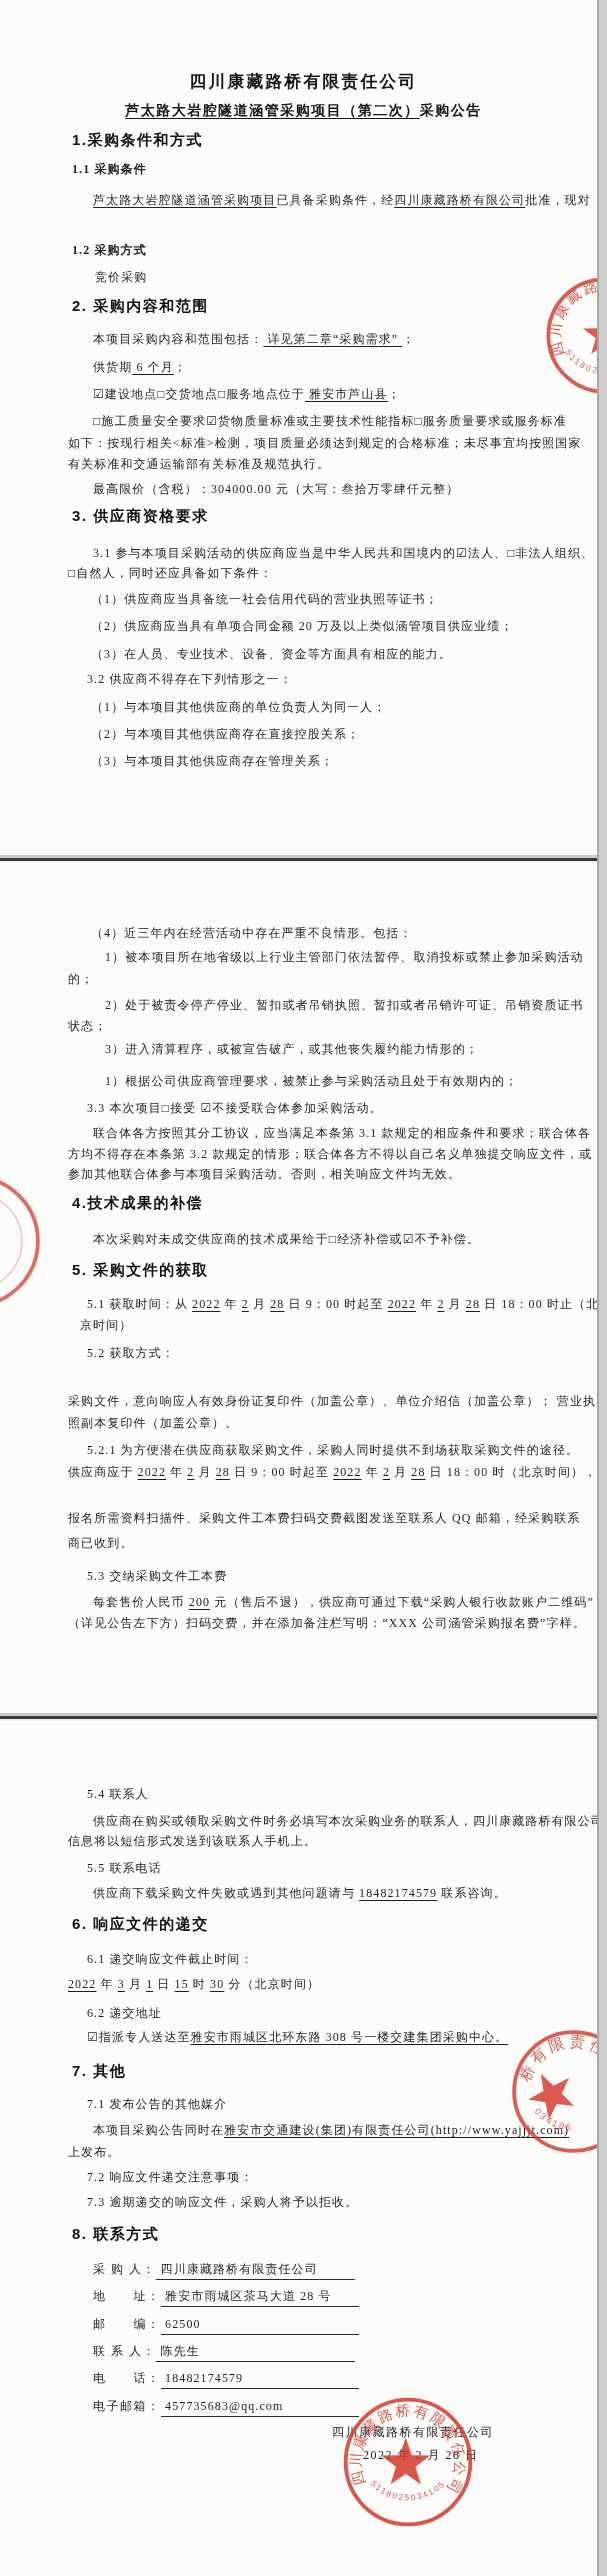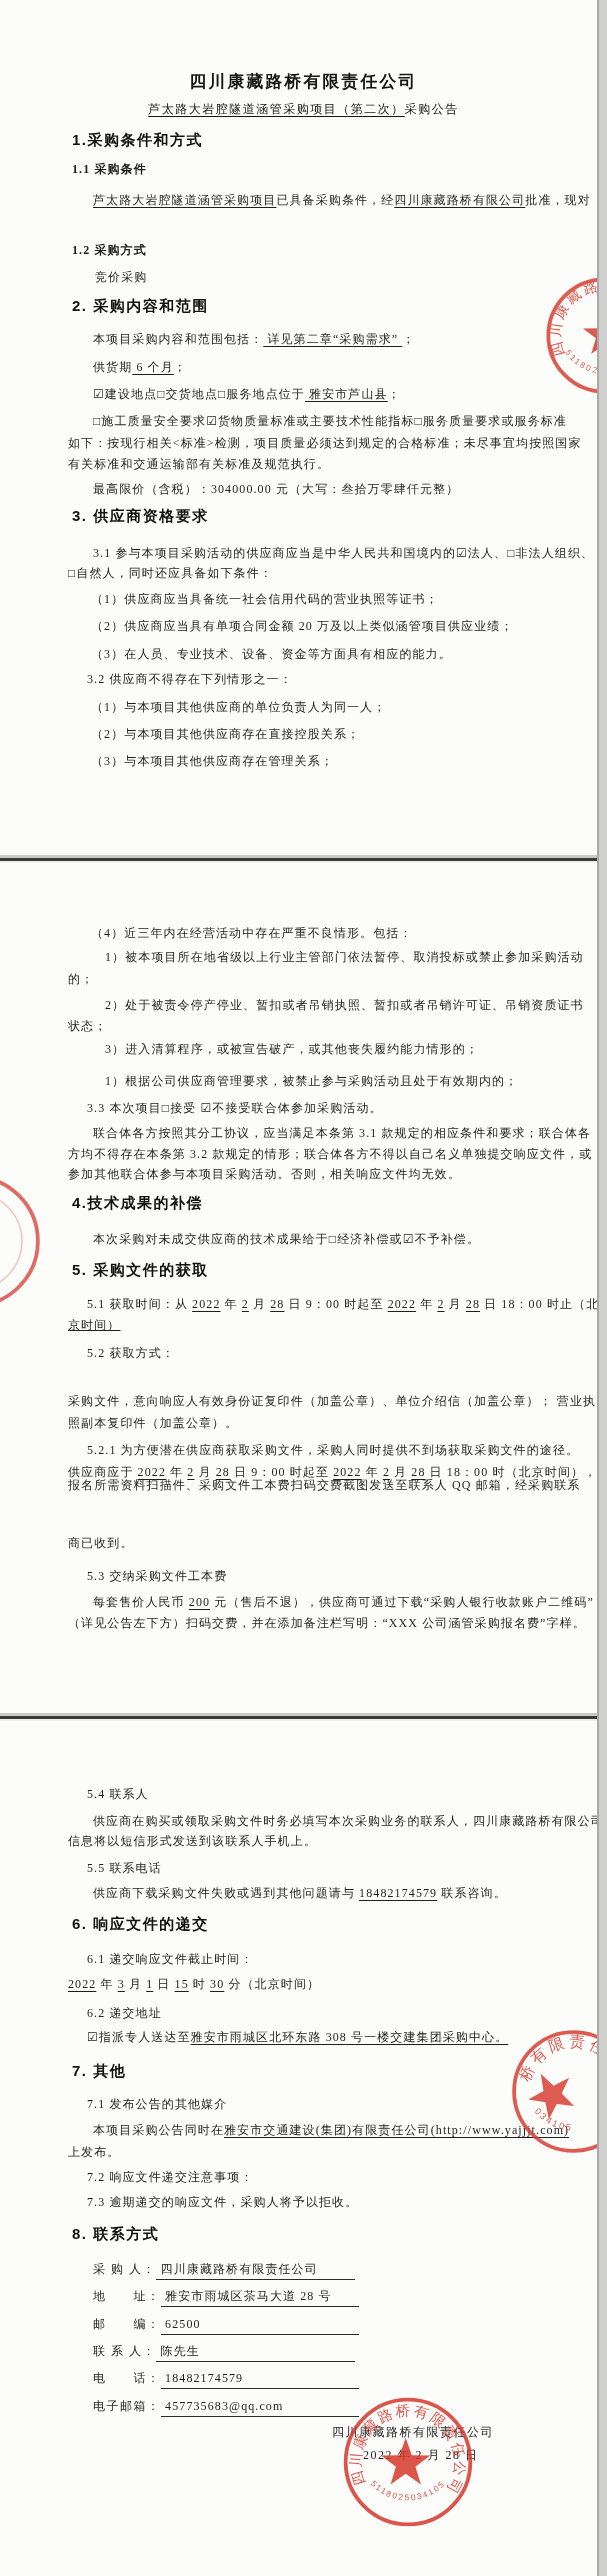--- a/index.html
+++ b/index.html
@@ -8,21 +8,21 @@
   #page1{top:0;height:858px;}
   #page2{top:863px;height:853px;}
   #page3{top:1721px;height:855px;}
   .page-sep{position:absolute;left:0;width:607px;background:#3a3a3a;height:3px;z-index:5;}
   .sep-shade{position:absolute;left:0;width:607px;background:#c9c9c9;height:3px;z-index:5;}
   .edge-line{position:absolute;left:597px;top:0;width:2.3px;height:2576px;background:#a8a8a8;z-index:6;}
   .edge-strip{position:absolute;left:599px;top:0;width:8.3px;height:2576px;background:#cfcfcd;z-index:6;}
   .ln{position:absolute;white-space:nowrap;font-size:12px;line-height:1.25;color:#1f1f1f;letter-spacing:1.1px;}
   .center{left:0;width:607px;text-align:center;}
   .t1{font-size:16.7px;font-weight:bold;font-family:"Liberation Sans","DejaVu Sans",sans-serif;letter-spacing:2.3px;color:#151515;}
-  .t2{font-size:12px;font-weight:normal;font-family:"Liberation Sans","DejaVu Sans",sans-serif;letter-spacing:1.5px;color:#151515;}
+  .t2{font-size:14px;font-weight:bold;font-family:"Liberation Sans","DejaVu Sans",sans-serif;letter-spacing:1.5px;color:#151515;}
   .h{font-size:15px;font-weight:bold;font-family:"Liberation Sans","DejaVu Sans",sans-serif;letter-spacing:1.5px;color:#121212;}
   .sb{font-weight:600;}
   .u, span.u{text-decoration:underline;text-underline-offset:3px;}
   .ct-label{letter-spacing:1.5px;}
   .ct-val{display:inline-block;min-width:191px;border-bottom:1.1px solid #2a2a2a;padding:0 3px 1.5px 4.6px;text-decoration:none;}
   .stamp{position:absolute;z-index:4;opacity:.82;}
   .sig{font-size:12px;letter-spacing:1.5px;color:#222;}
 </style>
 </head>
 <body>
@@ -81,27 +81,27 @@
   <div class="ln" style="top:238px;left:87px;">3.3 本次项目□接受 ☑不接受联合体参加采购活动。</div>
   <div class="ln" style="top:263px;left:93px;">联合体各方按照其分工协议，应当满足本条第 3.1 款规定的相应条件和要求；联合体各</div>
   <div class="ln" style="top:284px;left:68px;">方均不得存在本条第 3.2 款规定的情形；联合体各方不得以自己名义单独提交响应文件，或</div>
   <div class="ln" style="top:304px;left:68px;">参加其他联合体参与本项目采购活动。否则，相关响应文件均无效。</div>
 
   <div class="ln h" style="top:331px;left:72px;">4.技术成果的补偿</div>
   <div class="ln" style="top:369px;left:93px;">本次采购对未成交供应商的技术成果给于□经济补偿或☑不予补偿。</div>
 
   <div class="ln h" style="top:398px;left:72px;">5. 采购文件的获取</div>
   <div class="ln" style="top:434px;left:87px;"><span>5.1 获取时间：从 </span><span class="u">2022</span><span> 年 </span><span class="u">2</span><span> 月 </span><span class="u">28</span><span> 日 9：00 时起至 </span><span class="u">2022</span><span> 年 </span><span class="u">2</span><span> 月 </span><span class="u">28</span><span> 日 18：00 时止（北</span></div>
-  <div class="ln" style="top:455px;left:68px;text-decoration:underline;">京时间）</div>
+  <div class="ln" style="top:455px;left:80px;">京时间）</div>
   <div class="ln" style="top:483px;left:87px;">5.2 获取方式：</div>
   <div class="ln" style="top:531px;left:68px;">采购文件，意向响应人有效身份证复印件（加盖公章）、单位介绍信（加盖公章）； 营业执</div>
   <div class="ln" style="top:553px;left:68px;">照副本复印件（加盖公章）。</div>
   <div class="ln" style="top:580px;left:87px;">5.2.1 为方便潜在供应商获取采购文件，采购人同时提供不到场获取采购文件的途径。</div>
   <div class="ln" style="top:602px;left:68px;"><span>供应商应于 </span><span class="u">2022</span><span> 年 </span><span class="u">2</span><span> 月 </span><span class="u">28</span><span> 日 9：00 时起至 </span><span class="u">2022</span><span> 年 </span><span class="u">2</span><span> 月 </span><span class="u">28</span><span> 日 18：00 时（北京时间），将</span></div>
-  <div class="ln" style="top:615px;left:68px;">报名所需资料扫描件、采购文件工本费扫码交费截图发送至联系人 QQ 邮箱，经采购联系</div>
+  <div class="ln" style="top:648px;left:68px;">报名所需资料扫描件、采购文件工本费扫码交费截图发送至联系人 QQ 邮箱，经采购联系</div>
   <div class="ln" style="top:673px;left:68px;">商已收到。</div>
   <div class="ln" style="top:706px;left:87px;">5.3 交纳采购文件工本费</div>
   <div class="ln" style="top:732px;left:93px;"><span>每套售价人民币 </span><span class="u">200</span><span> 元（售后不退），供应商可通过下载“采购人银行收款账户二维码”</span></div>
   <div class="ln" style="top:753px;left:68px;">（详见公告左下方）扫码交费，并在添加备注栏写明：“XXX 公司涵管采购报名费”字样。</div>
 
   <svg class="stamp" style="left:0;top:306px;" width="53" height="152" viewBox="0 0 70 200">
     <circle cx="-35" cy="95" r="85" fill="none" stroke="#d6392c" stroke-width="5" opacity="0.9"></circle>
     <circle cx="-35" cy="95" r="64" fill="none" stroke="#e8897f" stroke-width="2" opacity="0.6"></circle>
   </svg>
 </div>

